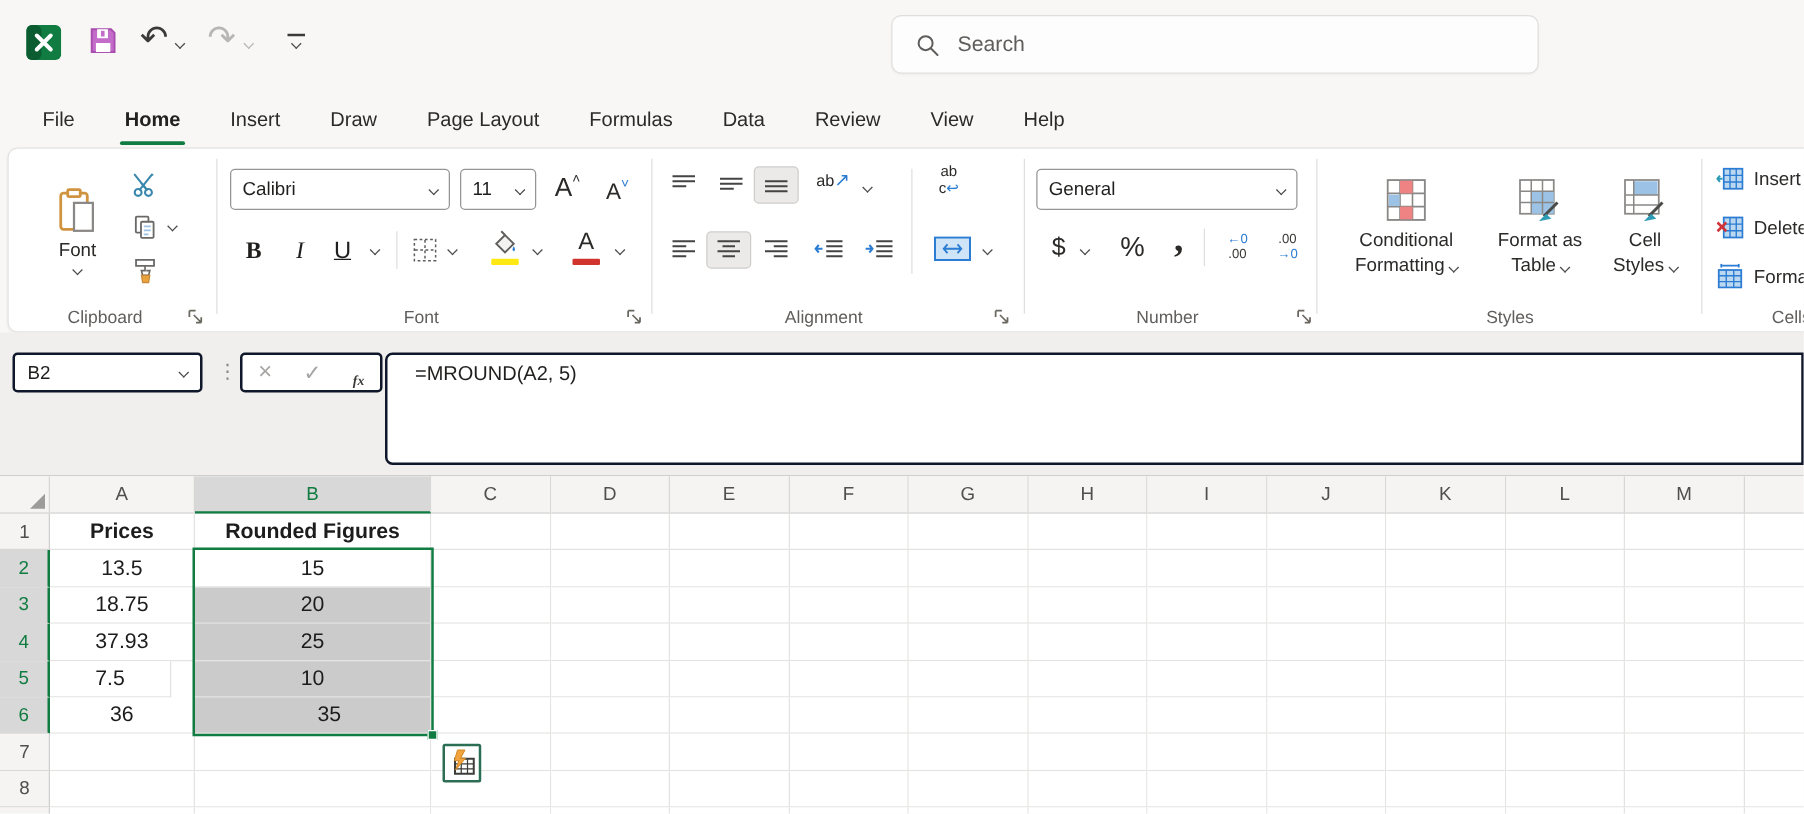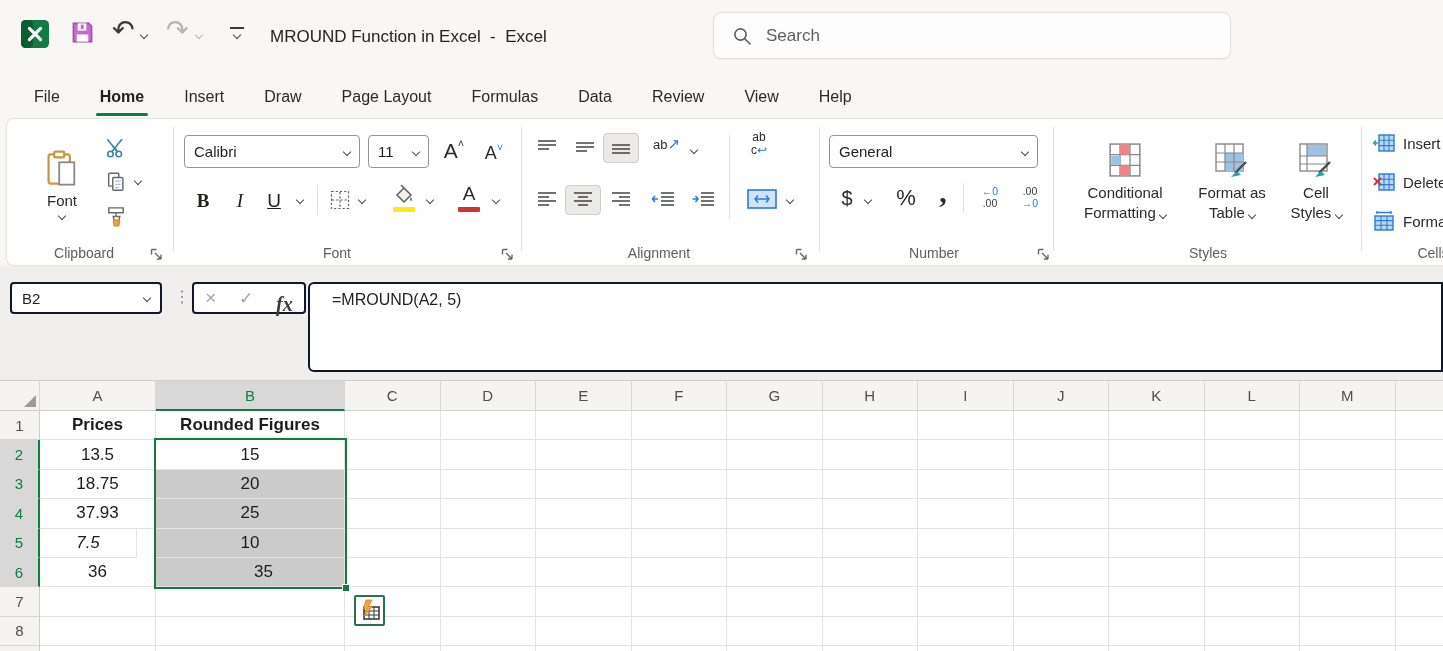--- a/index.html
+++ b/index.html
@@ -103,21 +103,20 @@
           <rect x="11.2" y="4.8" width="3" height="4.8" fill="#c46cc9"></rect>
           <rect x="7" y="15" width="12" height="7.5" fill="#fff"></rect>
         </svg>
     </span>
     <span class="abs qat-btn" style="left:112px;top:18px;font-size:27px;">↶</span>
     <span class="abs chev sm" style="left:141px;top:32px;"></span>
     <span class="abs qat-btn disabled" style="left:166px;top:18px;font-size:27px;">↷</span>
     <span class="abs chev sm gray" style="left:196px;top:32px;"></span>
     <span class="abs" style="left:230px;top:27px;width:14px;height:2px;background:#3b3a39;"></span>
     <span class="abs chev sm" style="left:234px;top:32px;"></span>
-    <span class="abs title-text" style="left:270px;top:27px;">MROUND Function in Excel  -  Excel</span>
     <div class="abs searchbox" style="left:713px;top:12px;width:518px;height:47px;">
       <span style="display:flex;">
         <svg width="20" height="20" viewBox="0 0 20 20">
             <circle cx="8.5" cy="8.5" r="5.6" fill="none" stroke="#5f5d5b" stroke-width="1.6"></circle>
             <path d="M12.8 12.8 L18 18" stroke="#5f5d5b" stroke-width="1.6" stroke-linecap="round"></path>
           </svg>
       </span>
       <input type="text" placeholder="Search" style="">
     </div>
   </div>
@@ -388,21 +387,21 @@
 
   <div id="formularegion">
     <div class="fbox namebox" style="left:10px;top:16px;width:152px;height:32px;">
       <span>B2</span>
       <span class="chev sm" style="margin-left:auto;"></span>
     </div>
     <span class="abs" style="left:174px;top:21px;font-size:16px;color:#8a8886;letter-spacing:0;">⋮</span>
     <div class="fbox fxicons" style="left:192px;top:16px;width:114px;height:32px;">
       <span style="color:#a6a4a2;font-size:19px;">×</span>
       <span style="color:#a6a4a2;font-size:17px;">✓</span>
-      <span style="color:#3b3a39;font-size:20px;font-style:italic;font-family:'Liberation Serif',serif;font-weight:bold;margin-top:13px;">fx</span>
+      <span style="color:#3b3a39;font-size:11px;font-style:italic;font-family:'Liberation Serif',serif;font-weight:bold;margin-top:13px;">fx</span>
     </div>
     <div class="fbox formula-main" style="left:308px;top:16px;width:1135px;height:90px;">
       <span>=MROUND(A2, 5)</span>
     </div>
   </div>
 
   <div id="grid">
       <div class="ch" style="left: 0px; top: 0px; width: 40px; height: 30px;">
         <div id="corner-tri"></div>
       </div>
@@ -474,21 +473,21 @@
       <div class="cell" style="left: 631.5px; top: 118.2px; width: 95.5px; height: 29.4px;"></div>
       <div class="cell" style="left: 727px; top: 118.2px; width: 95.5px; height: 29.4px;"></div>
       <div class="cell" style="left: 822.5px; top: 118.2px; width: 95.5px; height: 29.4px;"></div>
       <div class="cell" style="left: 918px; top: 118.2px; width: 95.5px; height: 29.4px;"></div>
       <div class="cell" style="left: 1013.5px; top: 118.2px; width: 95.5px; height: 29.4px;"></div>
       <div class="cell" style="left: 1109px; top: 118.2px; width: 95.5px; height: 29.4px;"></div>
       <div class="cell" style="left: 1204.5px; top: 118.2px; width: 95.5px; height: 29.4px;"></div>
       <div class="cell" style="left: 1300px; top: 118.2px; width: 95.5px; height: 29.4px;"></div>
       <div class="cell" style="left: 1395.5px; top: 118.2px; width: 60px; height: 29.4px;"></div>
       <div class="rh sel" style="left: 0px; top: 147.6px; width: 40px; height: 29.4px;">5</div>
-      <div class="cell" style="left: 40px; top: 147.6px; width: 97px; height: 29.4px; font-style: italic;">7.5</div>
+      <div class="cell" style="left: 40px; top: 147.6px; width: 97px; height: 29.4px;">7.5</div>
       <div class="cell fill" style="left: 156px; top: 147.6px; width: 189px; height: 29.4px;">10</div>
       <div class="cell" style="left: 345px; top: 147.6px; width: 95.5px; height: 29.4px;"></div>
       <div class="cell" style="left: 440.5px; top: 147.6px; width: 95.5px; height: 29.4px;"></div>
       <div class="cell" style="left: 536px; top: 147.6px; width: 95.5px; height: 29.4px;"></div>
       <div class="cell" style="left: 631.5px; top: 147.6px; width: 95.5px; height: 29.4px;"></div>
       <div class="cell" style="left: 727px; top: 147.6px; width: 95.5px; height: 29.4px;"></div>
       <div class="cell" style="left: 822.5px; top: 147.6px; width: 95.5px; height: 29.4px;"></div>
       <div class="cell" style="left: 918px; top: 147.6px; width: 95.5px; height: 29.4px;"></div>
       <div class="cell" style="left: 1013.5px; top: 147.6px; width: 95.5px; height: 29.4px;"></div>
       <div class="cell" style="left: 1109px; top: 147.6px; width: 95.5px; height: 29.4px;"></div>

